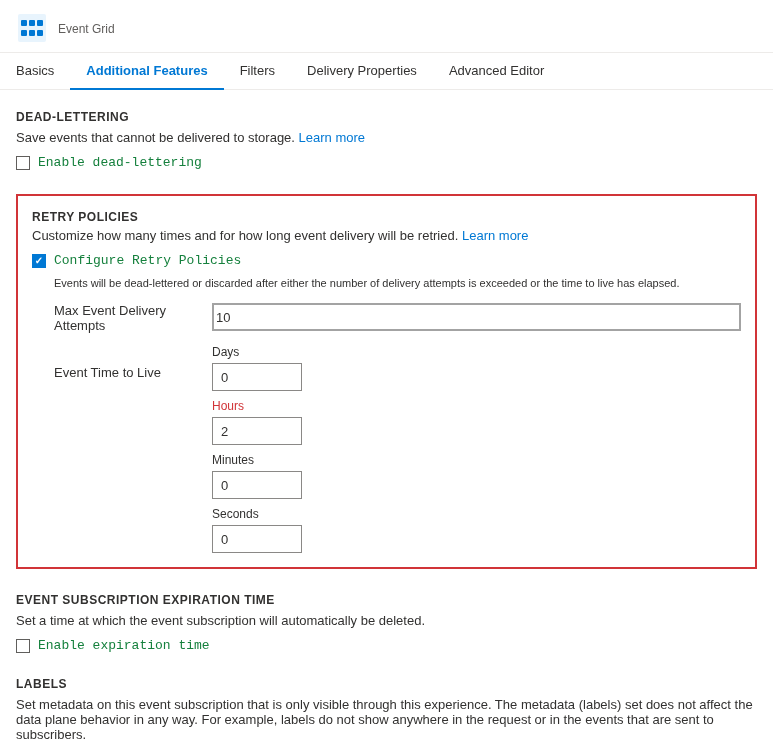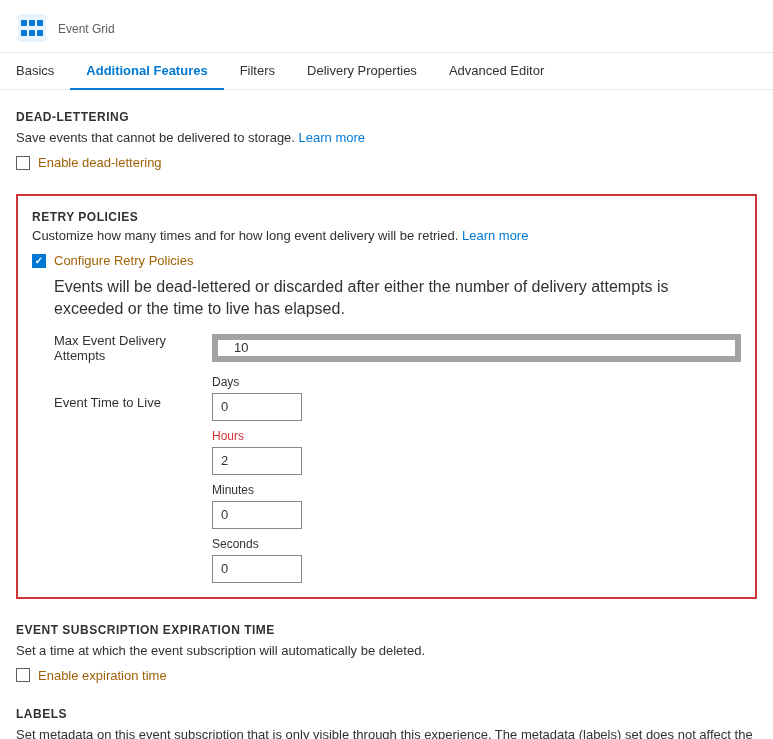--- a/index.html
+++ b/index.html
@@ -119,56 +119,56 @@
       border-color: #0078d4;
     }
     .checkbox.checked::after {
       content: '✓';
       color: #fff;
       font-size: 10px;
       font-weight: bold;
     }
     .checkbox-label {
       font-size: 13px;
-      color: #a16207;
+      color: #15803d;
+      font-family: Liberation Mono, monospace;
     }
 
     
     .retry-box {
       border: 2px solid #d13438;
       padding: 14px;
       margin-bottom: 24px;
     }
     .retry-box .section-title {
       margin-bottom: 4px;
     }
     .retry-note {
-      font-size: 16px;
+      font-size: 11px;
       color: #323130;
       margin: 8px 0 4px 22px;
       line-height: 1.4;
     }
 
     
     .form-row {
       display: flex;
-      align-items: center;
       margin-top: 12px;
     }
     .form-label {
       font-size: 13px;
       color: #323130;
       width: 180px;
       flex-shrink: 0;
       padding-left: 22px;
     }
     .form-input {
-      border: 6px solid #a3a3a3;
+      border: 2px solid #a3a3a3;
       height: 28px;
-      padding: 0 16px;
+      padding: 0 2px;
       font-size: 13px;
       color: #323130;
       outline: none;
       flex: 1;
     }
 
     
     .ttl-row {
       display: flex;
       align-items: flex-start;

